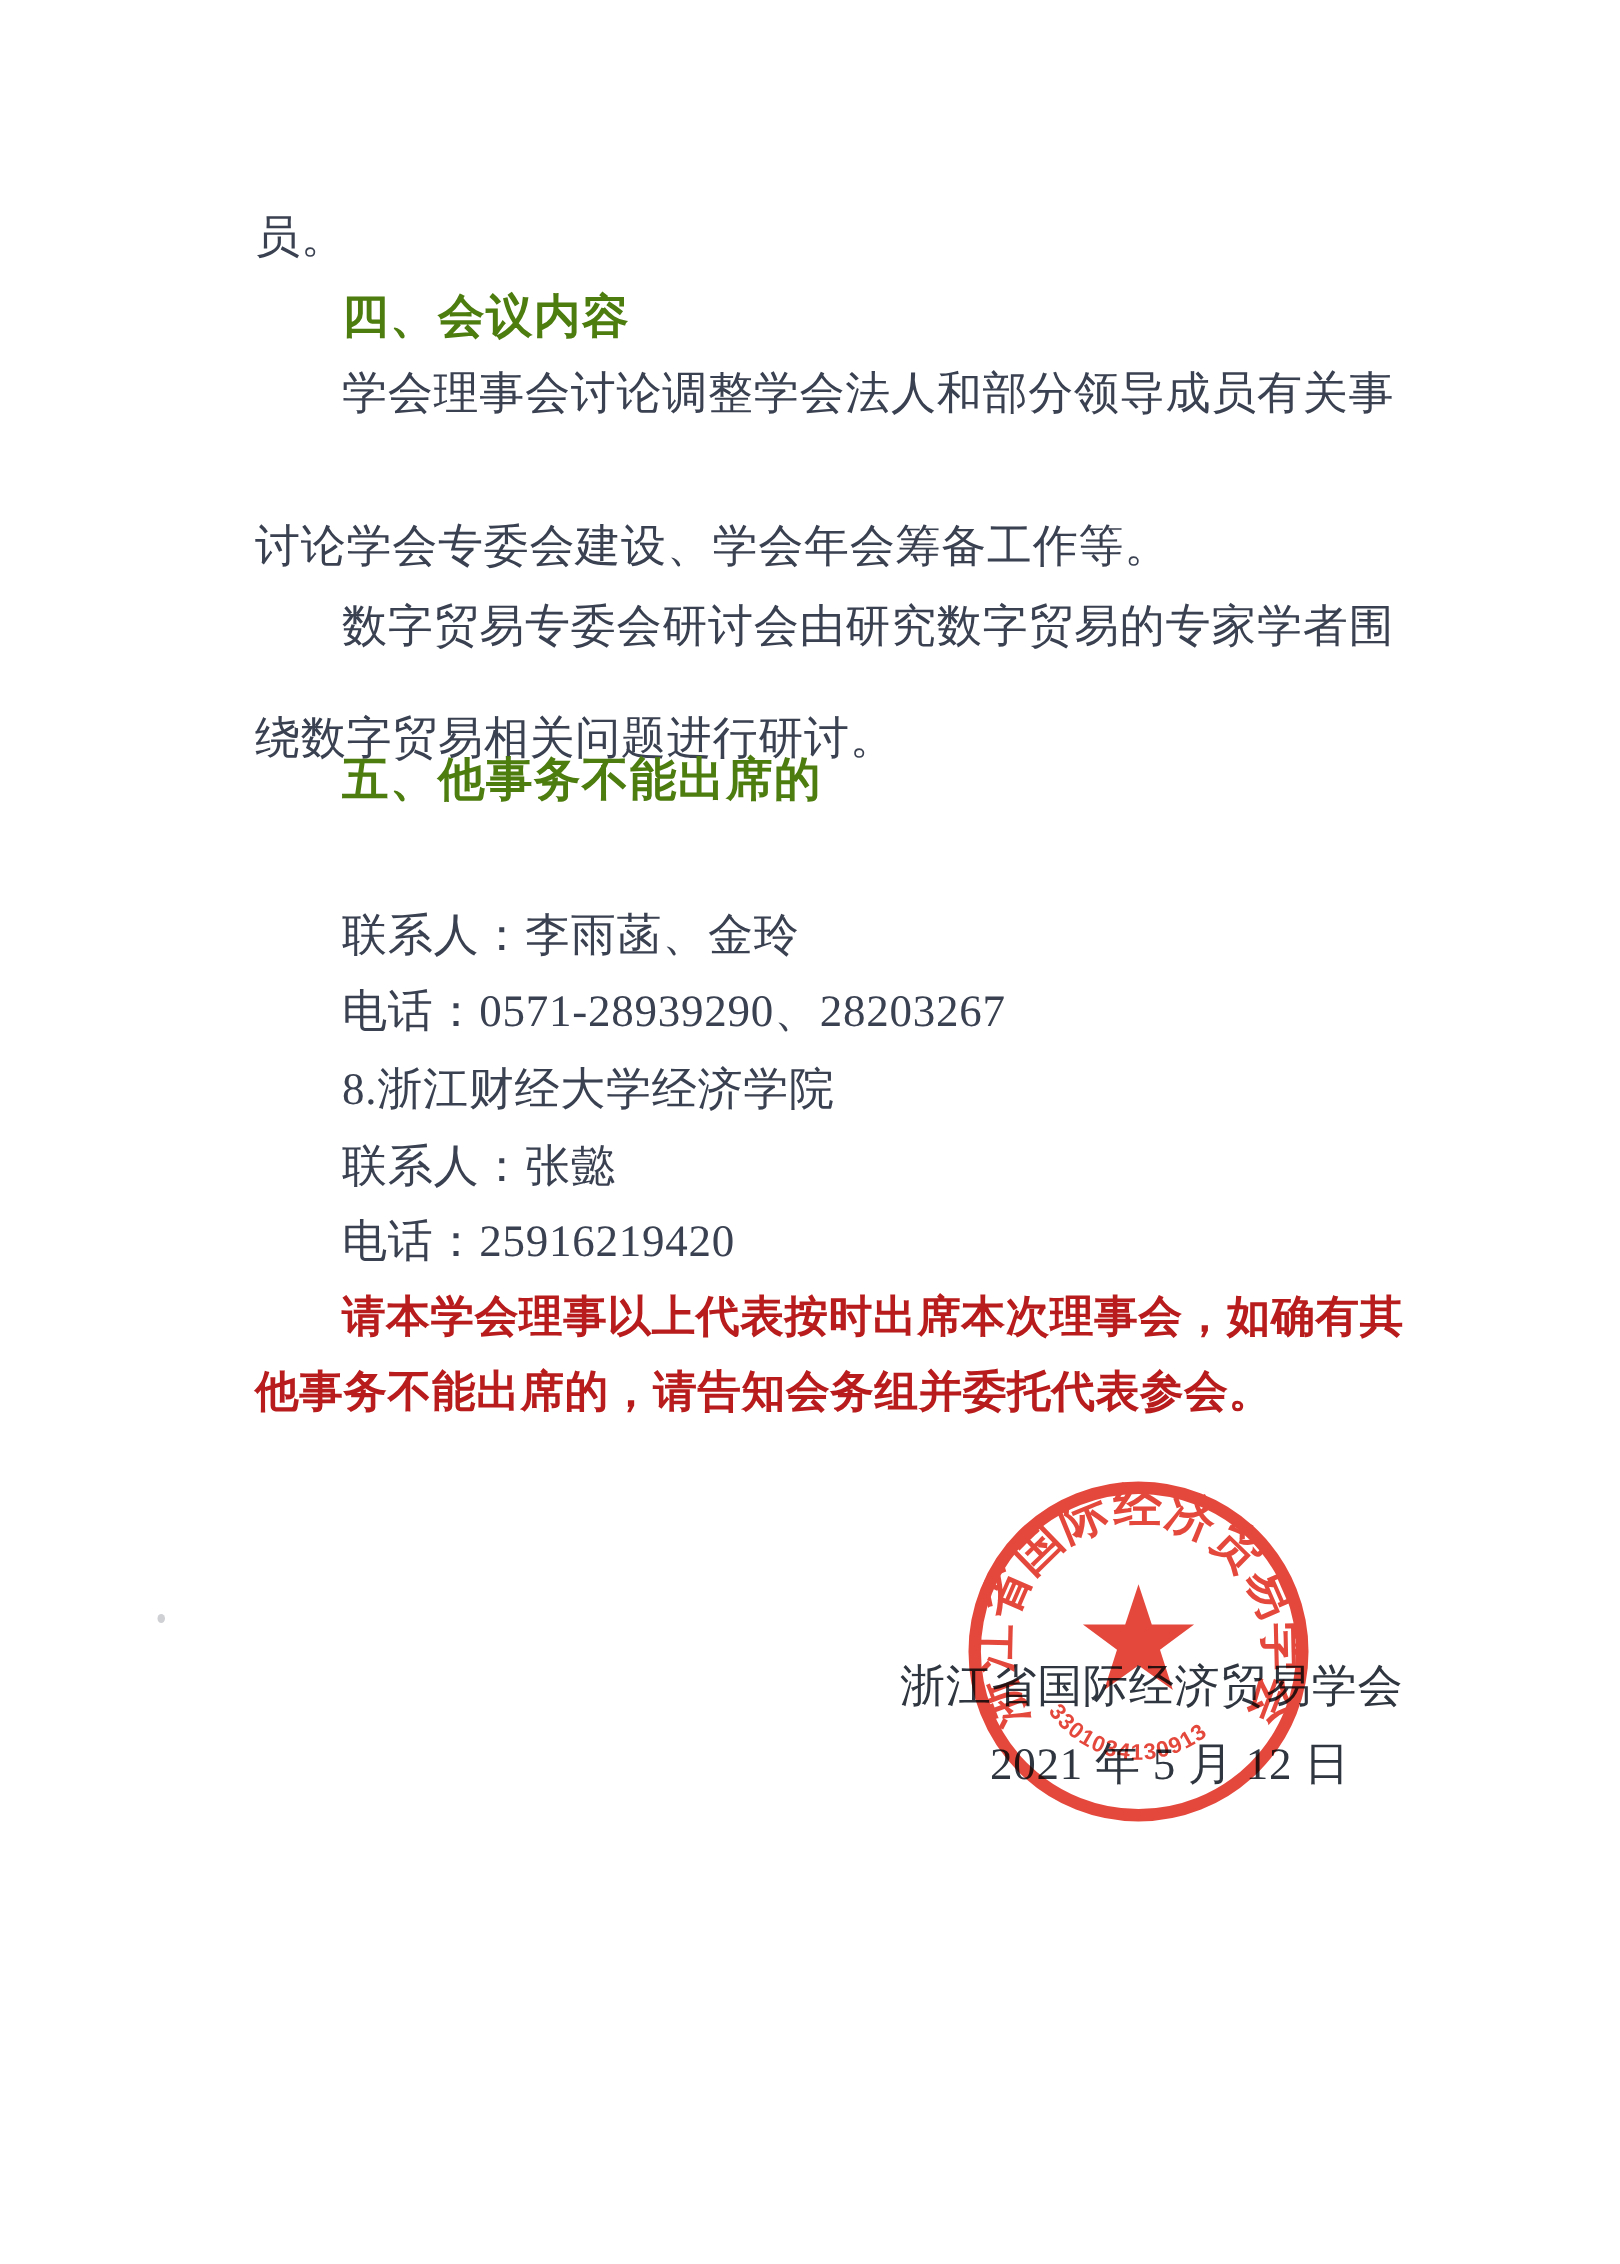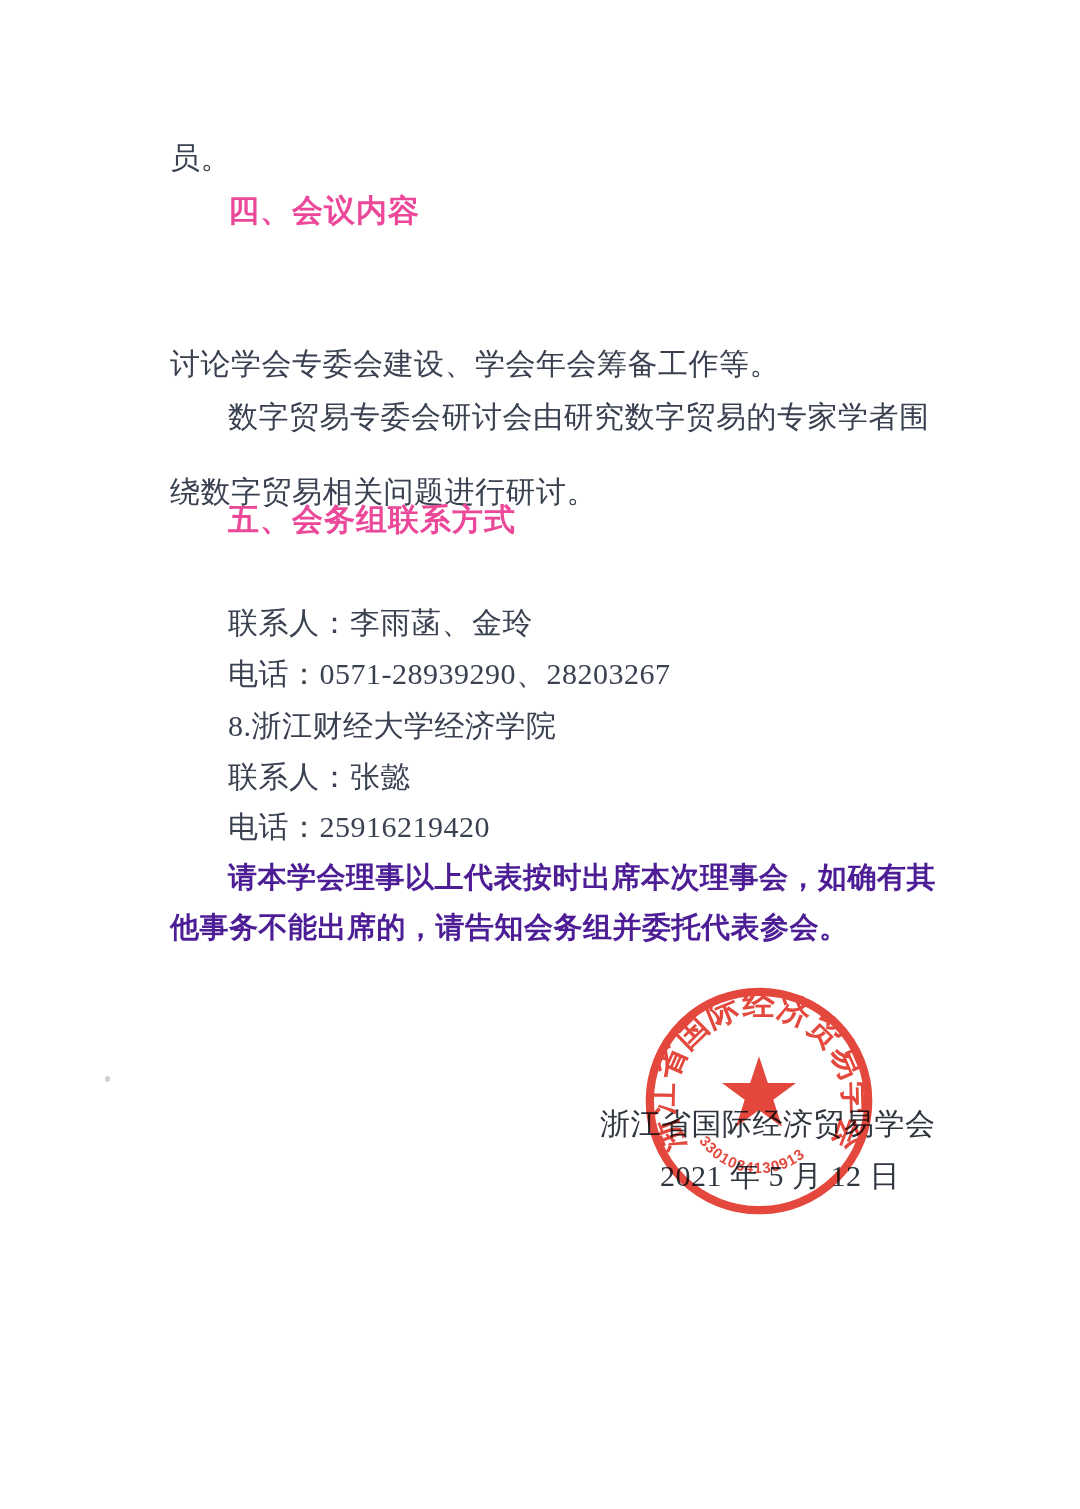--- a/index.html
+++ b/index.html
@@ -23,28 +23,28 @@
     font-family: "Liberation Serif", "DejaVu Serif", serif;
     font-size: 30px;
     letter-spacing: 0.5px;
     color: #3a4151;
   }
   .heading-text {
     font-family: "Liberation Sans", "DejaVu Sans", sans-serif;
     font-weight: 700;
     font-size: 31px;
     letter-spacing: 1px;
-    color: #ec4899;
+    color: #4d7c0f;
   }
   .bold-text {
     font-family: "Liberation Sans", "DejaVu Sans", sans-serif;
     font-weight: 700;
     font-size: 29px;
     letter-spacing: 0.5px;
-    color: #4c1d95;
+    color: #b91c1c;
   }
   .sig-text {
     font-family: "Liberation Serif", "DejaVu Serif", serif;
     font-size: 30px;
     letter-spacing: 0.5px;
     color: #30363f;
   }
   .seal-svg {
     position: absolute;
     left: 642px;
@@ -77,24 +77,25 @@
     opacity: 0.7;
   }
 </style>
 </head>
 <body>
 
 <div class="page">
 
   <div class="line body-text" style="left:170px; top:138px;">员。</div>
   <div class="line heading-text" style="left:228px; top:190px;">四、会议内容</div>
+  <div class="line body-text" style="left:228px; top:242px;">学会理事会讨论调整学会法人和部分领导成员有关事</div>
   <div class="line body-text" style="left:228px; top:397px;">数字贸易专委会研讨会由研究数字贸易的专家学者围</div>
   <div class="line body-text" style="left:170px; top:344px;">讨论学会专委会建设、学会年会筹备工作等。</div>
   <div class="line body-text" style="left:170px; top:472px;">绕数字贸易相关问题进行研讨。</div>
-  <div class="line heading-text" style="left:228px; top:499px;">五、会务组联系方式</div>
+  <div class="line heading-text" style="left:228px; top:499px;">五、他事务不能出席的</div>
   <div class="line body-text" style="left:228px; top:603px;">联系人：李雨菡、金玲</div>
   <div class="line body-text" style="left:228px; top:654px;">电话：0571-28939290、28203267</div>
   <div class="line body-text" style="left:228px; top:706px;">8.浙江财经大学经济学院</div>
   <div class="line body-text" style="left:228px; top:757px;">联系人：张懿</div>
   <div class="line body-text" style="left:228px; top:807px;">电话：25916219420</div>
   <div class="line bold-text" style="left:228px; top:858px;">请本学会理事以上代表按时出席本次理事会，如确有其</div>
   <div class="line bold-text" style="left:170px; top:908px;">他事务不能出席的，请告知会务组并委托代表参会。</div>
 
   <div class="speck"></div>
 

